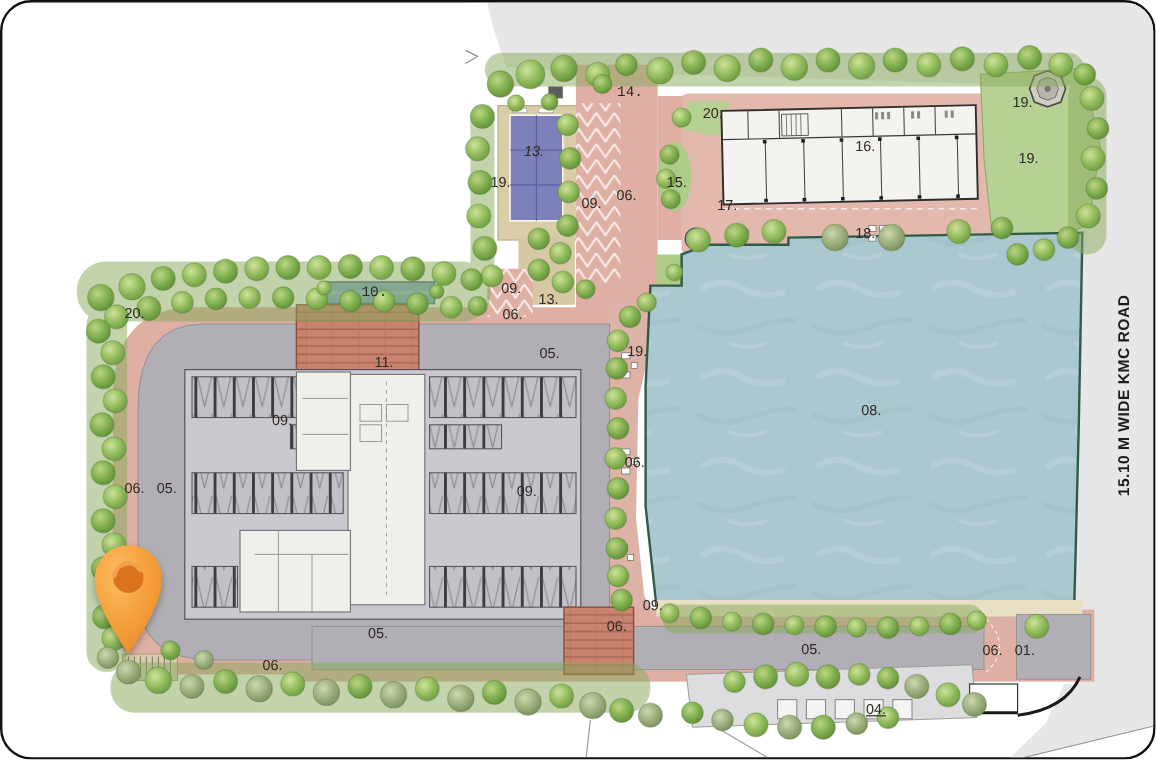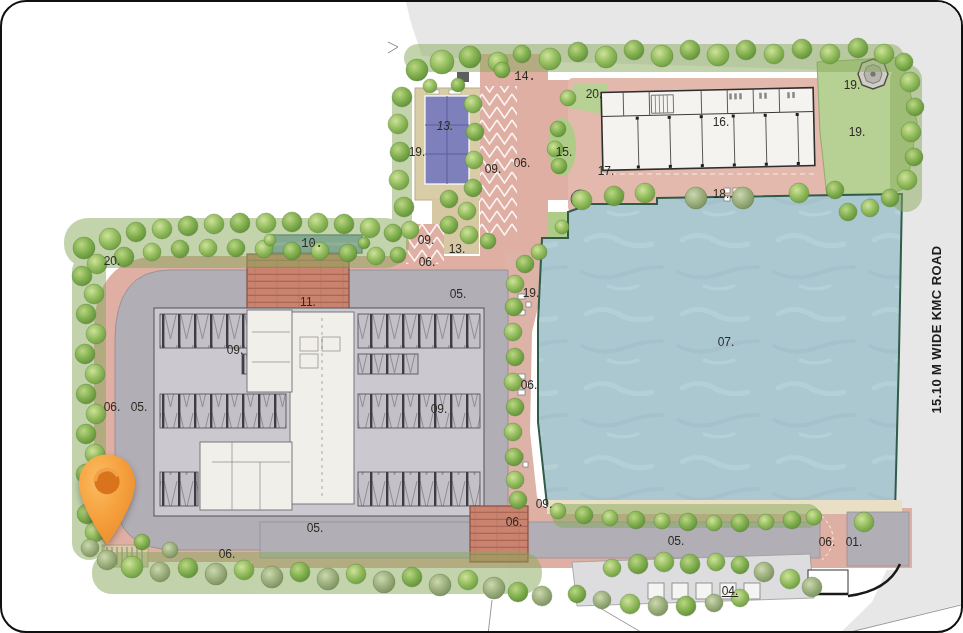--- a/index.html
+++ b/index.html
@@ -453,40 +453,40 @@
         <circle cx="513" cy="478" r="9" fill="url(#tg1)" stroke="#55783a" stroke-opacity="0.35"></circle>
         <circle cx="516" cy="498" r="9" fill="url(#tg2)" stroke="#55783a" stroke-opacity="0.35"></circle>
         <circle cx="537" cy="250" r="8" fill="url(#tg1)" stroke="#55783a" stroke-opacity="0.35"></circle>
         <circle cx="862" cy="520" r="10" fill="url(#tg1)" stroke="#55783a" stroke-opacity="0.35"></circle>
         <circle cx="560" cy="225" r="7" fill="url(#tg1)" stroke="#55783a" stroke-opacity="0.35"></circle>
       </g>
   </svg>
 
   <div class="labels-layer">
       <div class="plan-label" style="left: 852px; top: 540px;">01.</div>
-      <div class="plan-label" style="left: 724px; top: 340px;">07.</div>
+      <div class="plan-label" style="left: 724px; top: 340px;">08.</div>
       <div class="plan-label" style="left: 542px; top: 502px;">09.</div>
       <div class="plan-label" style="left: 728px; top: 589px; text-decoration: underline;">04.</div>
       <div class="plan-label" style="left: 456px; top: 292px;">05.</div>
       <div class="plan-label" style="left: 137px; top: 405px;">05.</div>
       <div class="plan-label" style="left: 313px; top: 526px;">05.</div>
       <div class="plan-label" style="left: 674px; top: 539px;">05.</div>
       <div class="plan-label" style="left: 520px; top: 161px;">06.</div>
       <div class="plan-label" style="left: 425px; top: 260px;">06.</div>
       <div class="plan-label" style="left: 110px; top: 405px;">06.</div>
       <div class="plan-label" style="left: 225px; top: 552px;">06.</div>
       <div class="plan-label" style="left: 512px; top: 520px;">06.</div>
       <div class="plan-label" style="left: 825px; top: 540px;">06.</div>
       <div class="plan-label" style="left: 527px; top: 383px;">06.</div>
       <div class="plan-label" style="left: 491px; top: 167px;">09.</div>
       <div class="plan-label" style="left: 424px; top: 238px;">09.</div>
       <div class="plan-label" style="left: 233px; top: 348px;">09.</div>
       <div class="plan-label" style="left: 437px; top: 407px;">09.</div>
       <div class="plan-label" style="left: 310px; top: 242px; font-family: Liberation Mono, monospace;">10.</div>
-      <div class="plan-label" style="left: 306px; top: 300px;">11.</div>
+      <div class="plan-label" style="left: 318px; top: 300px;">11.</div>
       <div class="plan-label" style="left: 455px; top: 247px;">13.</div>
       <div class="plan-label" style="left: 443px; top: 124px; font-style: italic;">13.</div>
       <div class="plan-label" style="left: 523px; top: 75px; font-family: Liberation Mono, monospace;">14.</div>
       <div class="plan-label" style="left: 562px; top: 150px;">15.</div>
       <div class="plan-label" style="left: 719px; top: 120px;">16.</div>
       <div class="plan-label" style="left: 604px; top: 169px;">17.</div>
       <div class="plan-label" style="left: 719px; top: 192px;">18.</div>
       <div class="plan-label" style="left: 415px; top: 150px;">19.</div>
       <div class="plan-label" style="left: 855px; top: 130px;">19.</div>
       <div class="plan-label" style="left: 529px; top: 291px;">19.</div>

